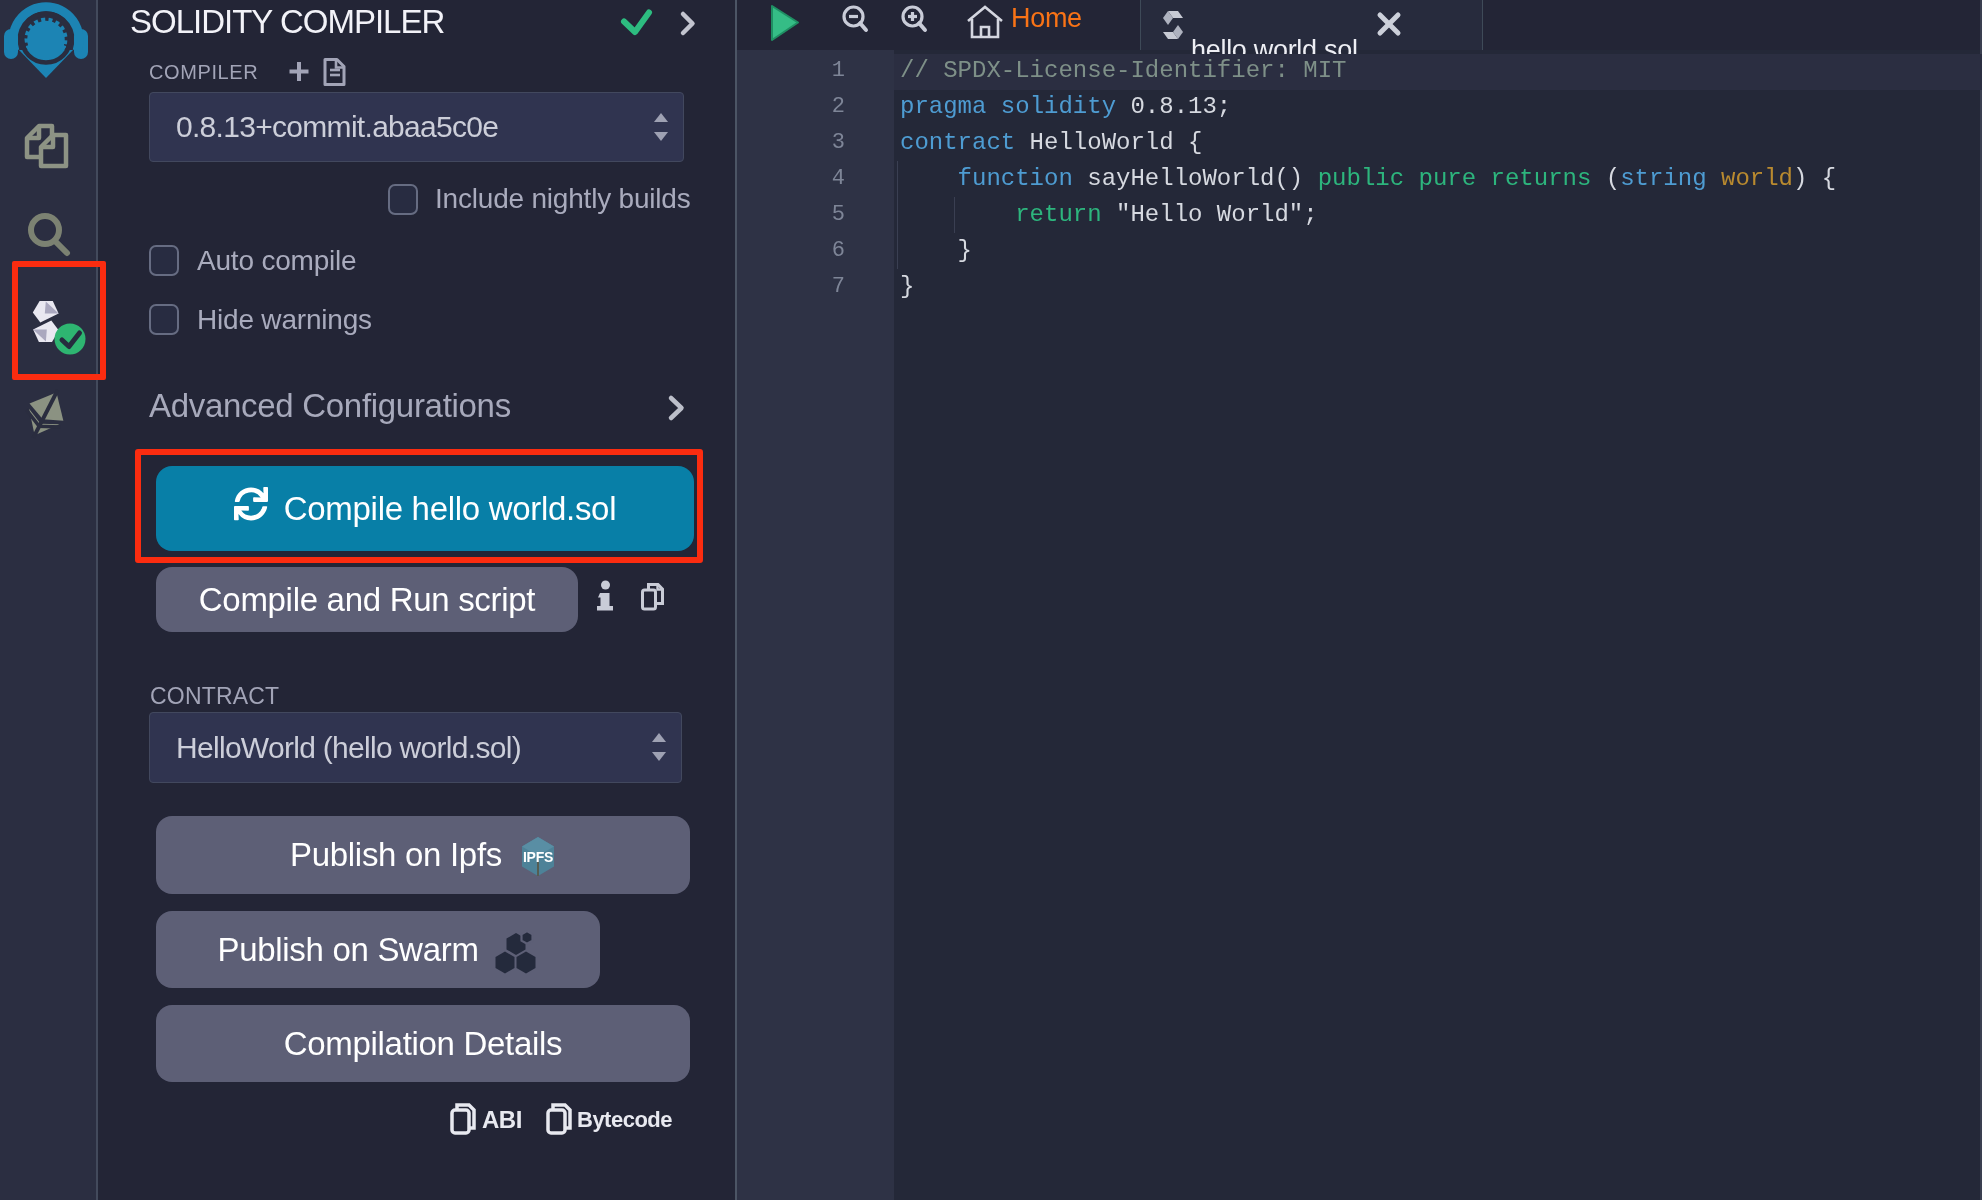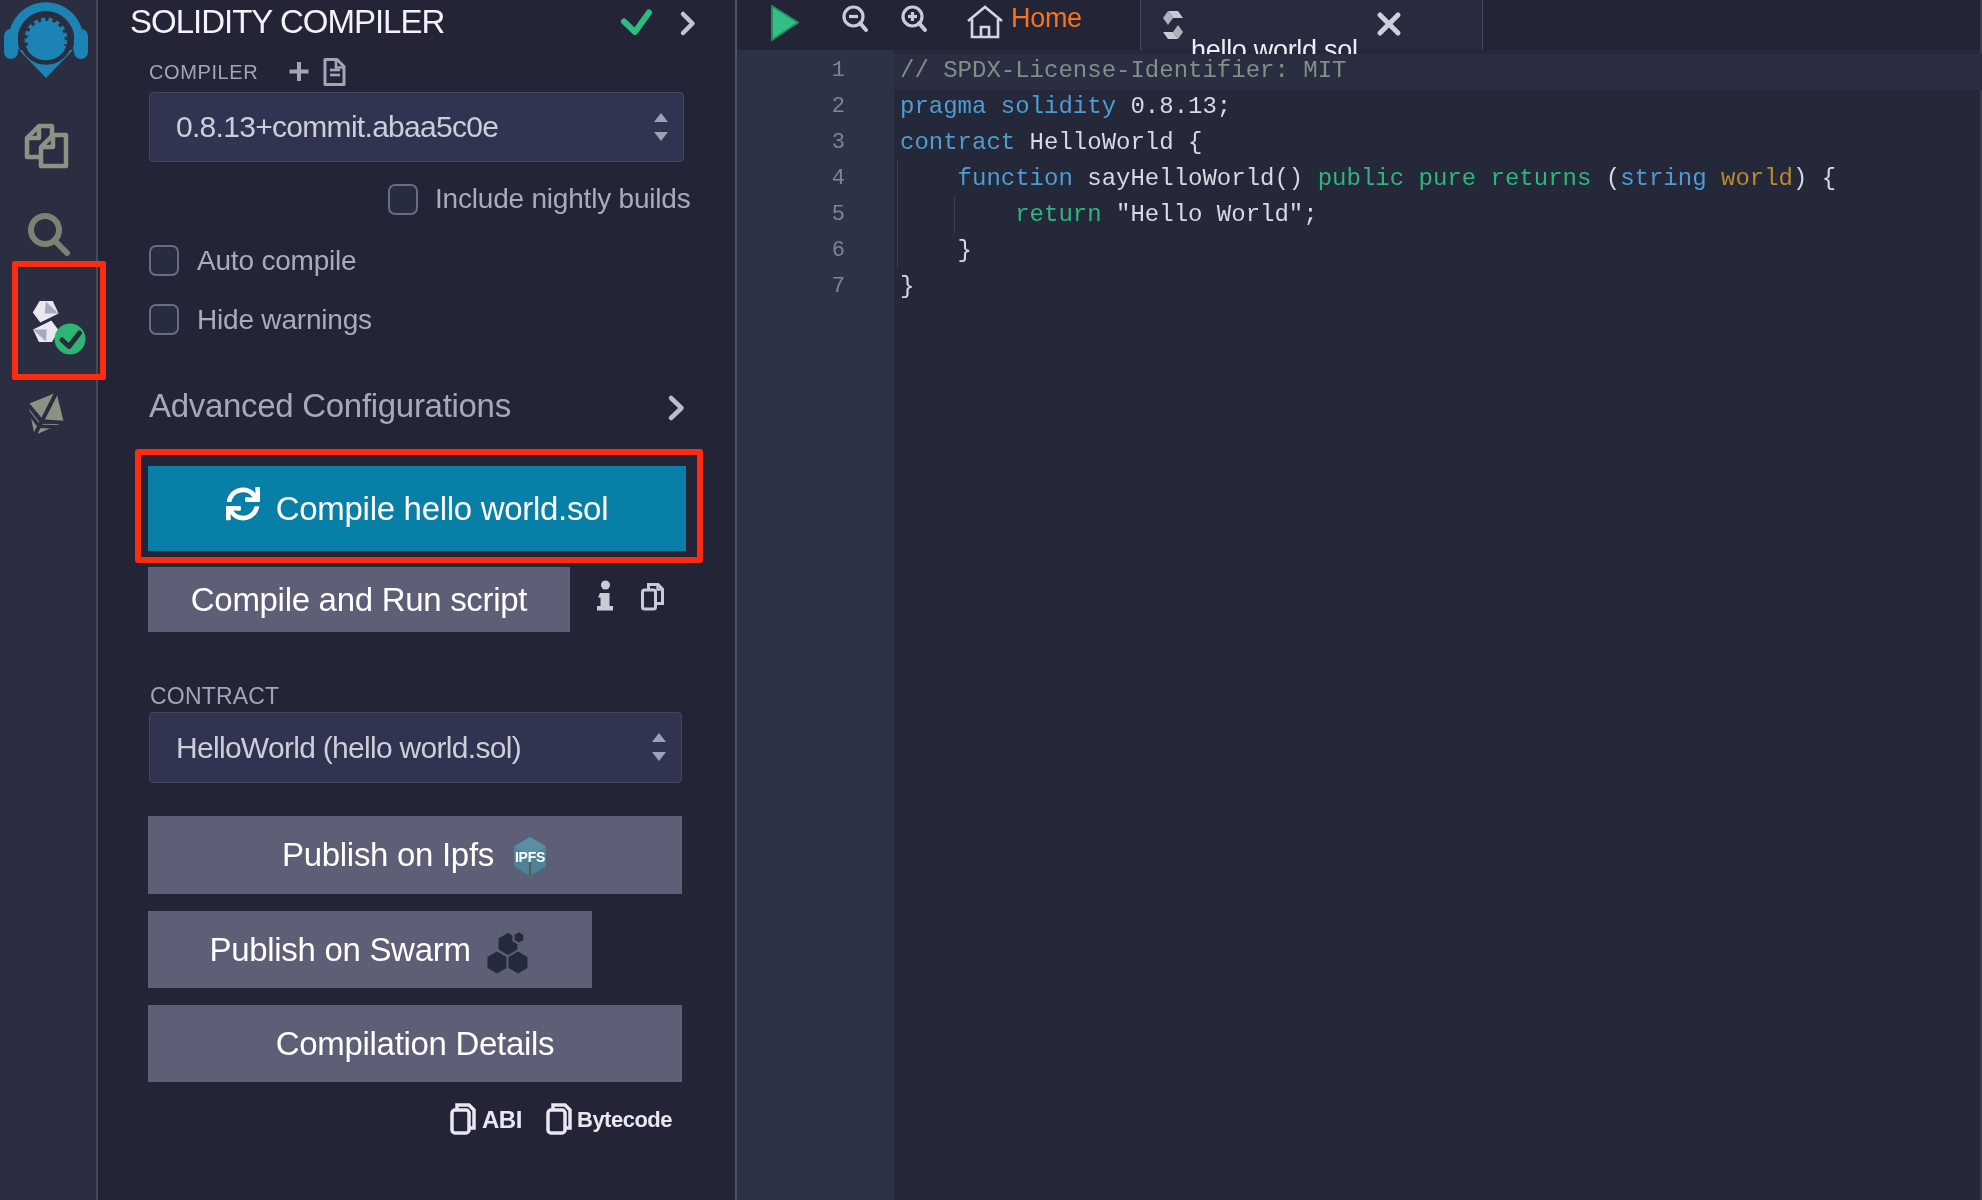--- a/index.html
+++ b/index.html
@@ -9,21 +9,21 @@
 
   
   #iconbar { left:0; top:0; width:98px; height:1200px; background:#2b2e41; border-right:2px solid #434a5c; }
 
   
   #panel { left:98px; top:0; width:637px; height:1200px; background:#232536; }
   .ptitle { left:32px; top:3px; font-size:33px; letter-spacing:-1px; color:#f2f2f8; }
   .dropdown { background:#303450; border:1px solid #42485e; border-radius:4px; color:#ccced9; font-size:30px; letter-spacing:-0.7px; display:flex; align-items:center; padding-left:26px; }
   .cb { width:30px; height:31px; border:2px solid #666c82; border-radius:7px; background:#282c41; }
   .cblabel { font-size:28px; letter-spacing:-0.2px; color:#a9abbd; }
-  .btn { border-radius:0; color:#fff; font-size:33px; letter-spacing:-0.3px; display:flex; align-items:center; justify-content:center; }
+  .btn { border-radius:16px; color:#fff; font-size:33px; letter-spacing:-0.3px; display:flex; align-items:center; justify-content:center;margin-left:8px; }
   .btn-gray { background:#5d5f76; }
   .redbox { border:6px solid #fb2c10; border-radius:3px; }
 
   
   #editor { left:737px; top:0; width:1245px; height:1200px; background:#242838; }
   #tabbar { left:737px; top:0; width:1245px; height:50px; background:#232536; }
   #activetab { left:1140px; top:0; width:343px; height:50px; background:#272b3d; border-left:1px solid #3e4a58; border-right:1px solid #3e4a58; }
   #gutter { left:737px; top:50px; width:157px; height:1150px; background:#2e3245; }
   .lnum { position:absolute; width:60px; text-align:right; font-family:"Liberation Mono",monospace; font-size:22px; color:#7e8597; line-height:36px; }
   #code { left:900px; top:53px; font-family:"Liberation Mono",monospace; font-size:24px; line-height:36px; white-space:pre; color:#d6d9e0; }

